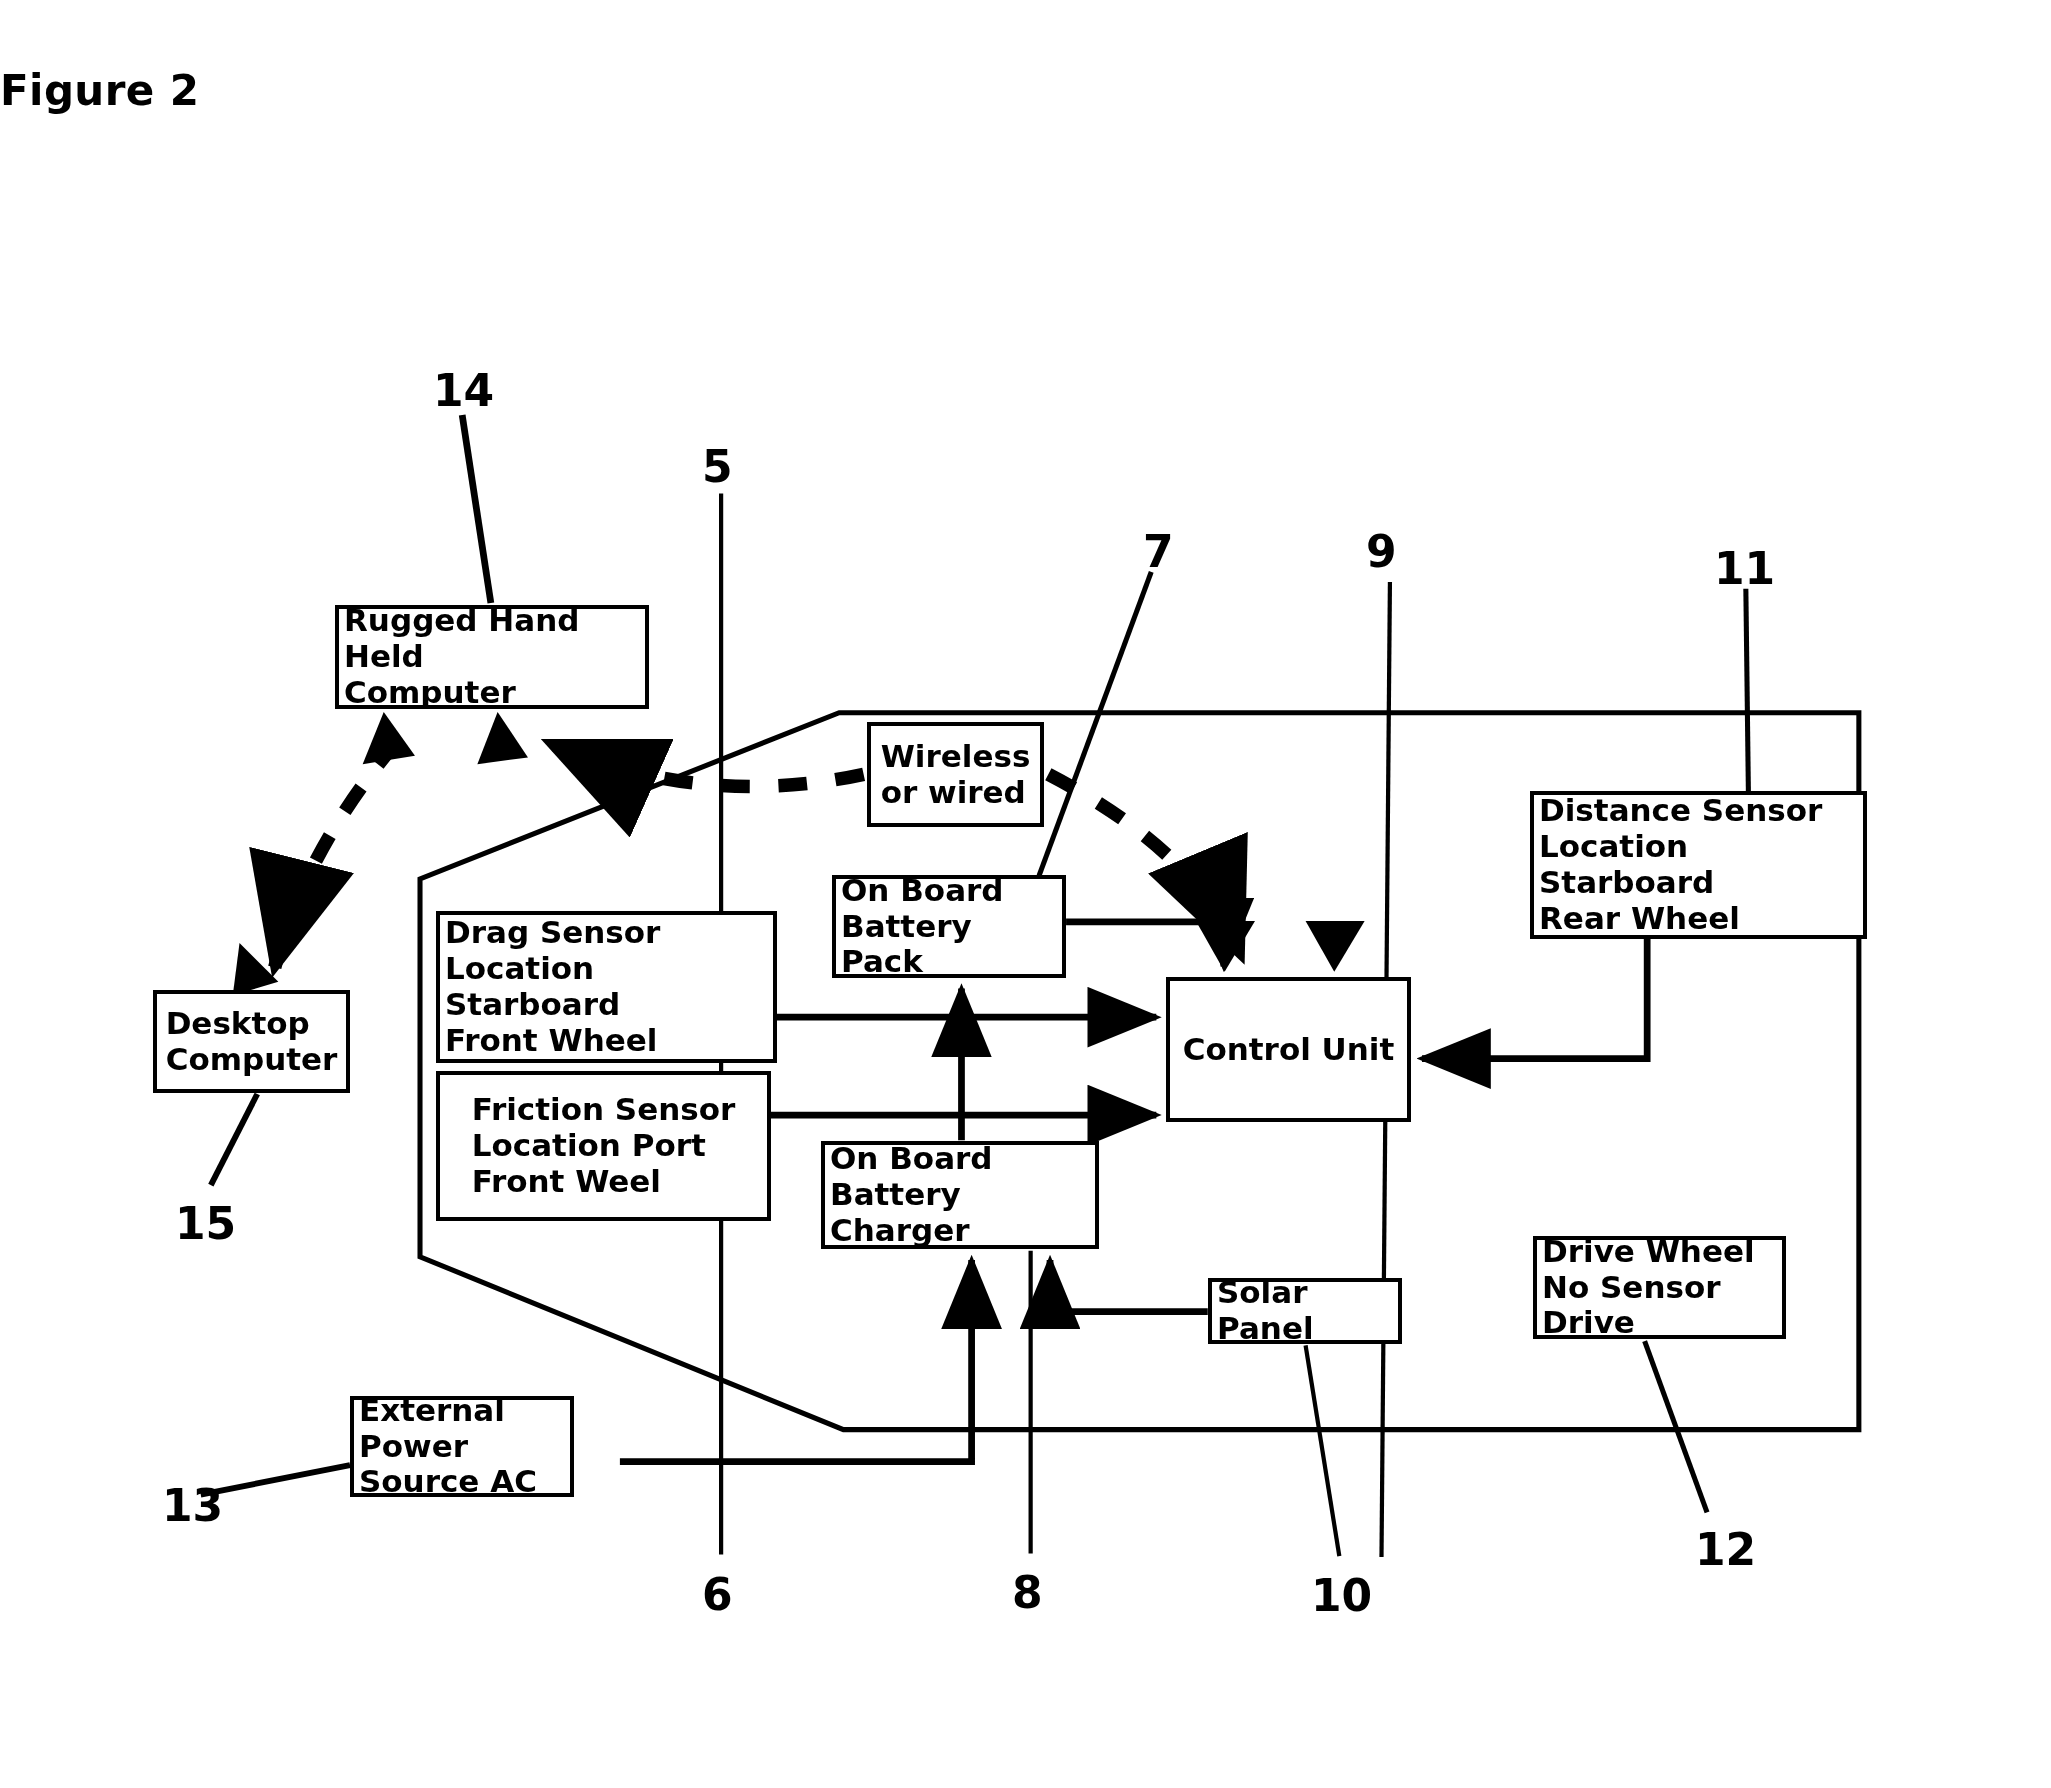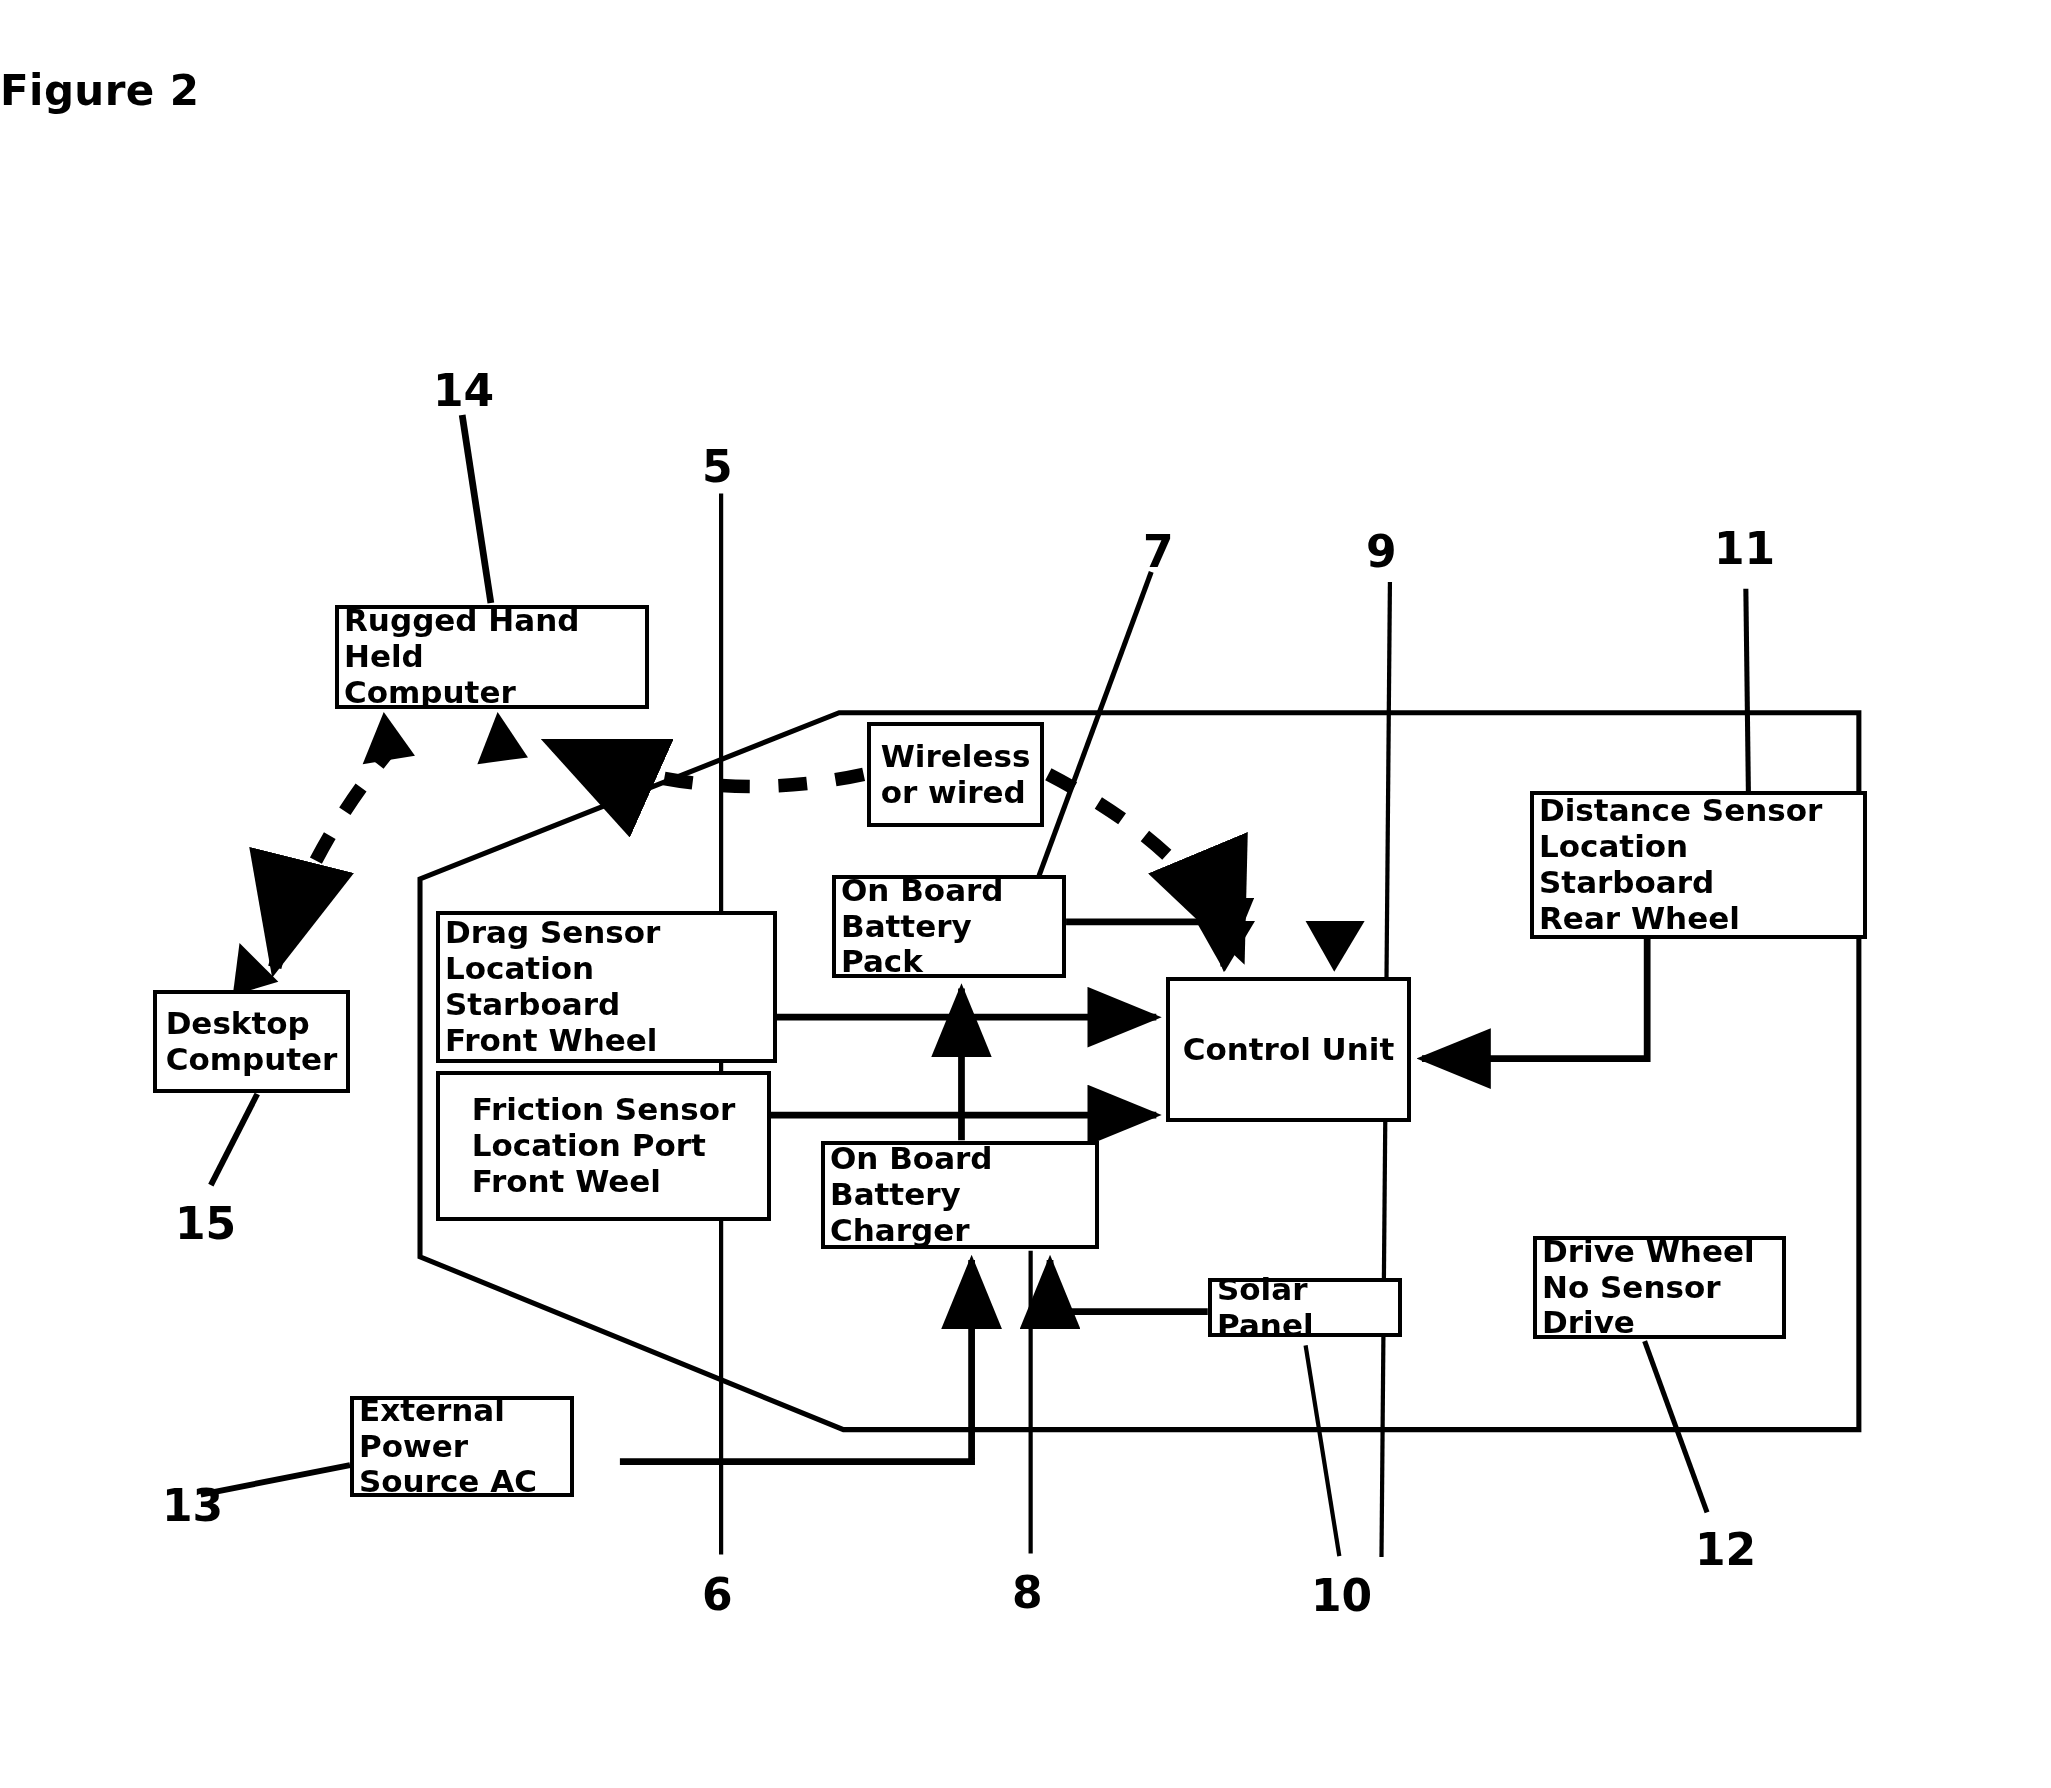--- a/index.html
+++ b/index.html
@@ -137,38 +137,38 @@
 Battery Charger</span>
     </div>
     <div class="node" style="left: 1166px; top: 977px; width: 245px; height: 145px;">
       <span>Control Unit</span>
     </div>
     <div class="node" style="left: 1491px; top: 791px; width: 337px; height: 148px; margin-left: 39px;">
       <span>Distance Sensor
 Location Starboard
 Rear Wheel</span>
     </div>
-    <div class="node" style="left: 1208px; top: 1278px; width: 194px; height: 59px;">
+    <div class="node" style="left: 1208px; top: 1278px; width: 194px; height: 66px;">
       <span>Solar Panel</span>
     </div>
     <div class="node" style="left: 1533px; top: 1236px; width: 253px; height: 103px;">
       <span>Drive Wheel
 No Sensor Drive</span>
     </div>
     <div class="node" style="left: 350px; top: 1396px; width: 224px; height: 101px;">
       <span>External Power
 Source AC</span>
     </div>
   </div>
 <div id="refs">
     <div class="refnum" style="left: 433px; top: 369px;">14</div>
     <div class="refnum" style="left: 702px; top: 445px;">5</div>
     <div class="refnum" style="left: 1143px; top: 530px;">7</div>
     <div class="refnum" style="left: 1366px; top: 530px;">9</div>
-    <div class="refnum" style="left: 1714px; top: 527px;">11</div>
+    <div class="refnum" style="left: 1714px; top: 547px;">11</div>
     <div class="refnum" style="left: 175px; top: 1202px;">15</div>
     <div class="refnum" style="left: 162px; top: 1484px;">13</div>
     <div class="refnum" style="left: 702px; top: 1573px;">6</div>
     <div class="refnum" style="left: 1012px; top: 1571px;">8</div>
     <div class="refnum" style="left: 1311px; top: 1574px;">10</div>
     <div class="refnum" style="left: 1695px; top: 1528px;">12</div>
   </div>
 
 
 </body></html>

